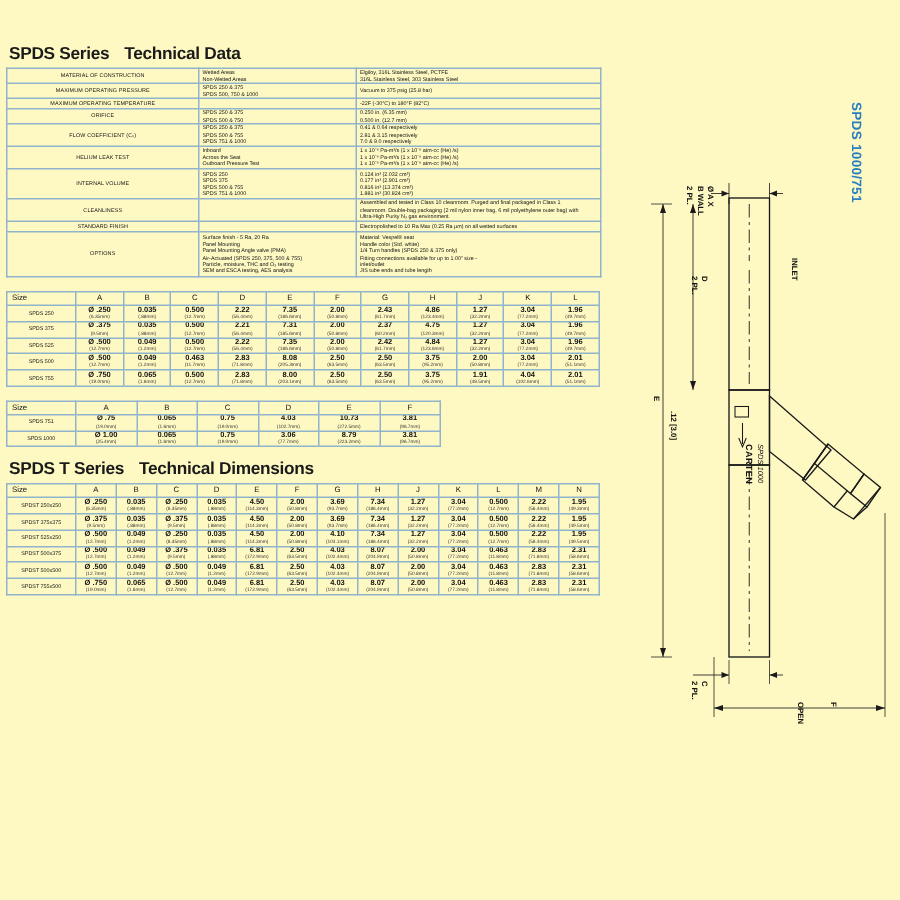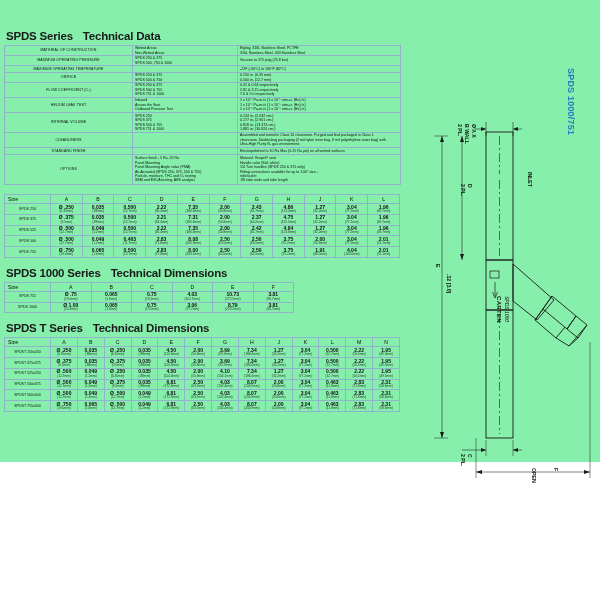--- a/index.html
+++ b/index.html
@@ -5,22 +5,22 @@
   * { box-sizing: border-box; }
   html, body {
     margin: 0; padding: 0;
     width: 600px; height: 600px;
     background: #ffffff;
     font-family: "Liberation Sans", sans-serif;
     overflow: hidden;
   }
   #page {
     position: relative;
-    width: 600px; height: 462px;
-    background: #86efac;
+    width: 600px; height: 600px;
+    background: #fef9c3;
   }
 
   
   .left-col {
     position: absolute;
     left: 4px; top: 30px;
     width: 400px;
   }
 
   .section-title {
@@ -519,23 +519,20 @@
               <span class="v-mm">(102.6mm)</span>
             </td>
             <td>
               <span class="v-in">2.01</span>
               <span class="v-mm">(51.1mm)</span>
             </td>
           </tr>
         </tbody>
     </table>
 
-    <div class="section-title">
-      <span>SPDS 1000 Series</span><span class="gap"></span><span>Technical Dimensions</span>
-    </div>
     <table class="dt dim" id="tbl-spds1000-dim" style="width:290px">
       <colgroup>
           <col style="width: 46px;">
           <col style="width: auto;">
           <col style="width: auto;">
           <col style="width: auto;">
           <col style="width: auto;">
           <col style="width: auto;">
           <col style="width: auto;">
         </colgroup>

